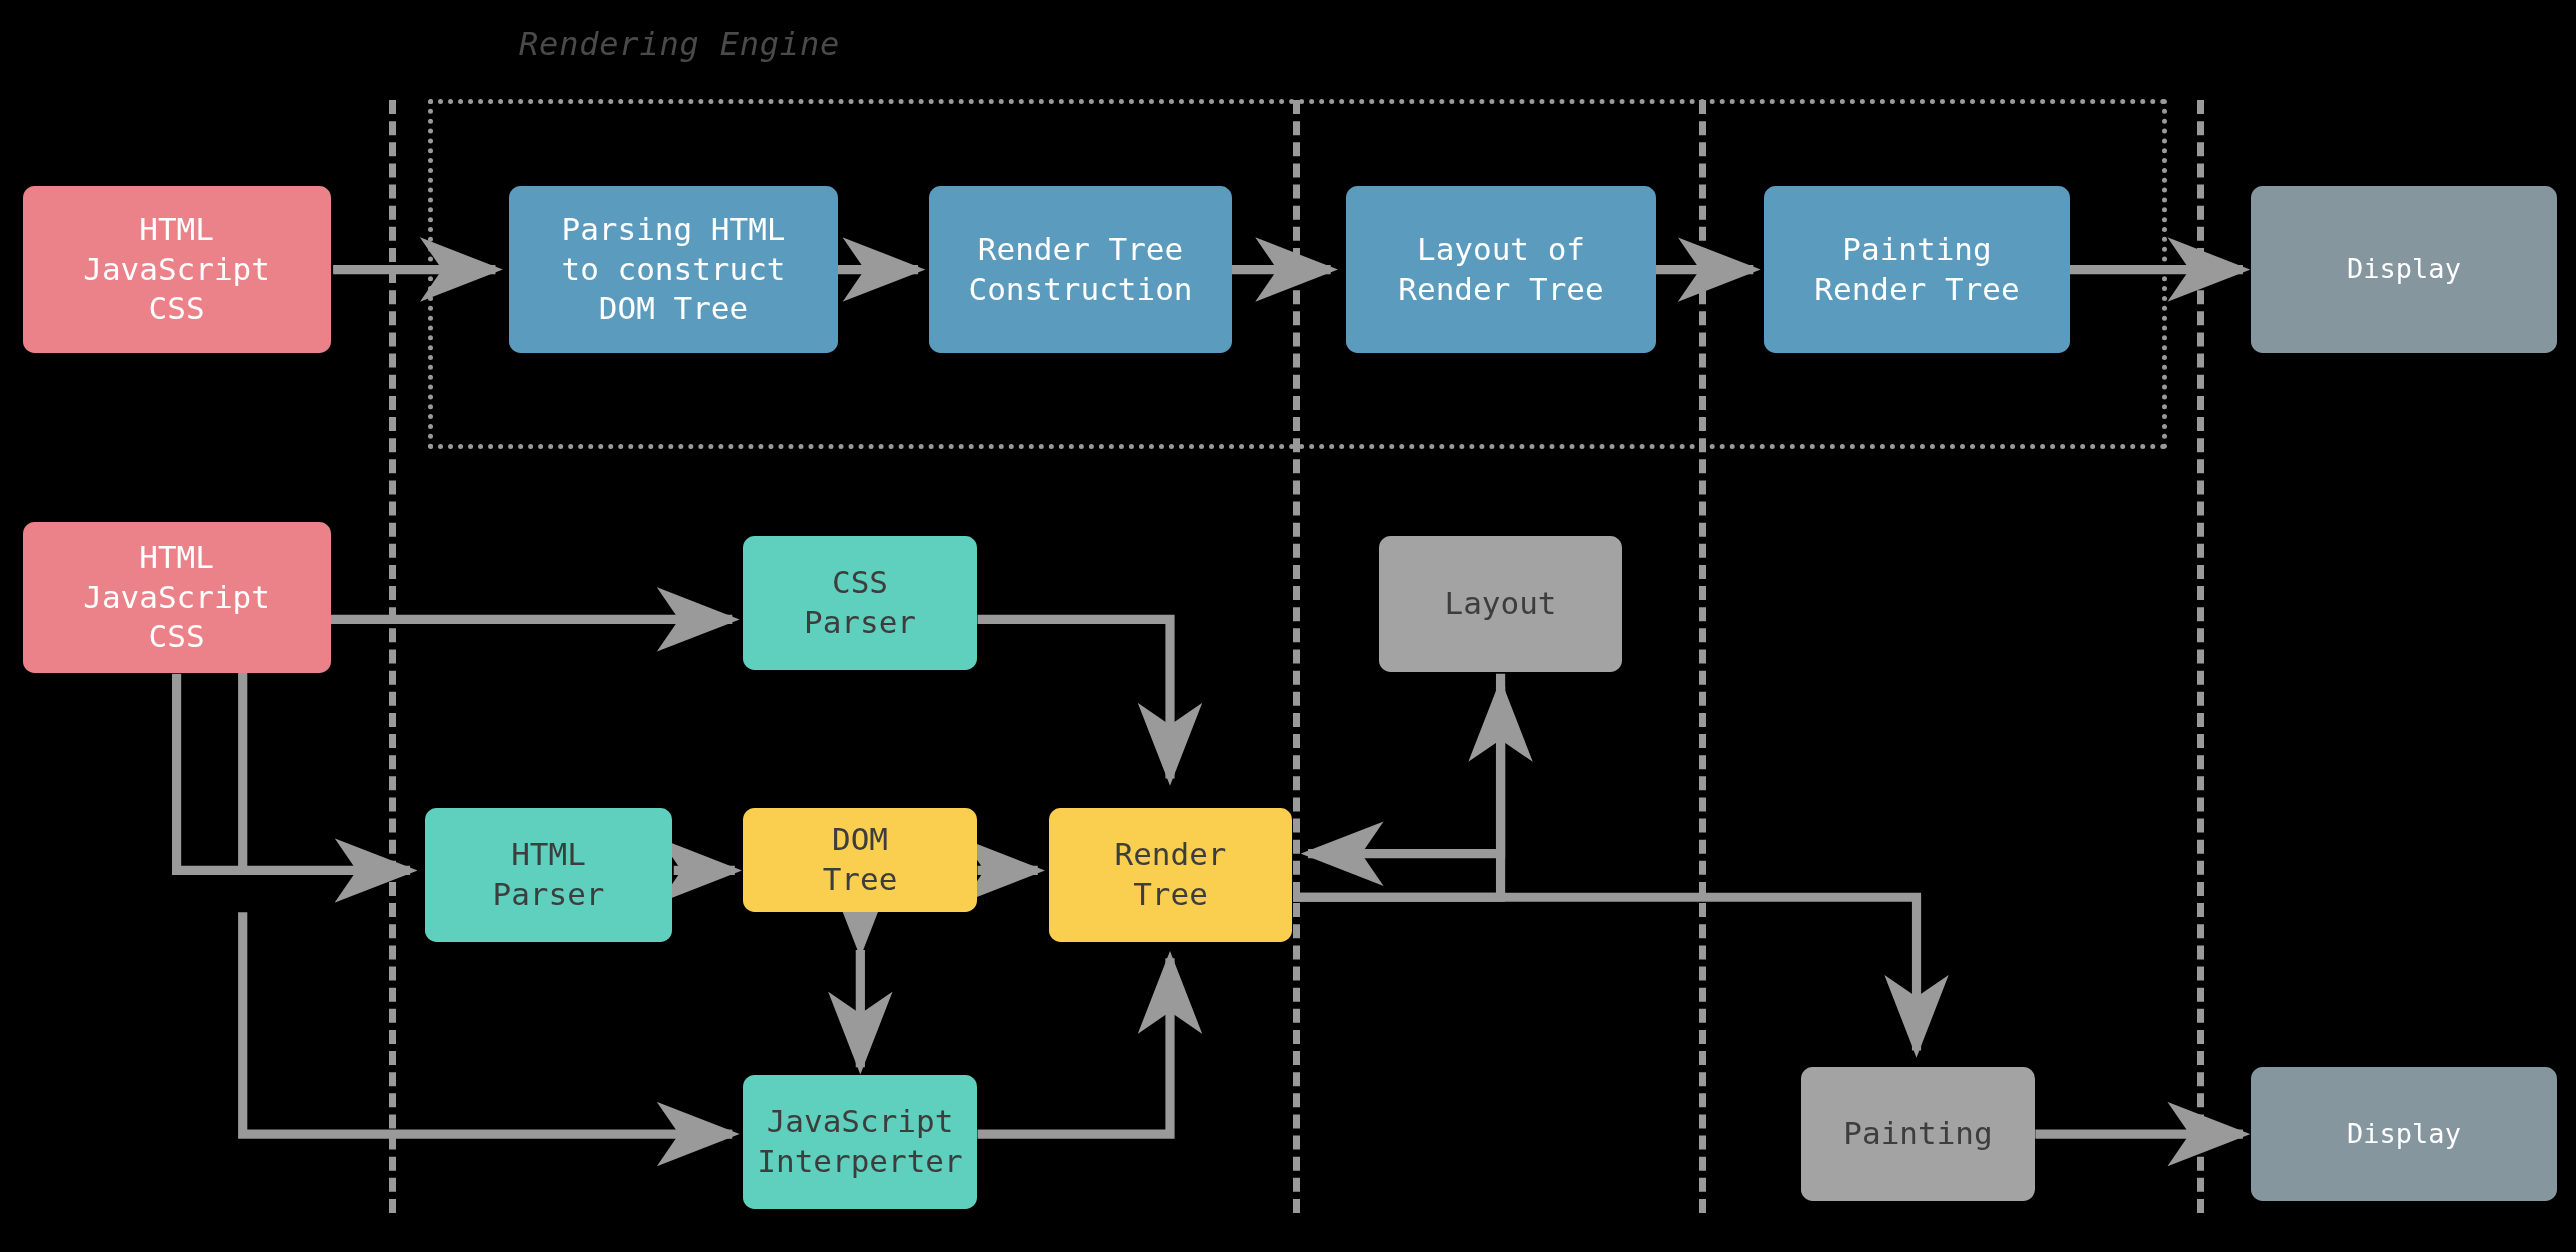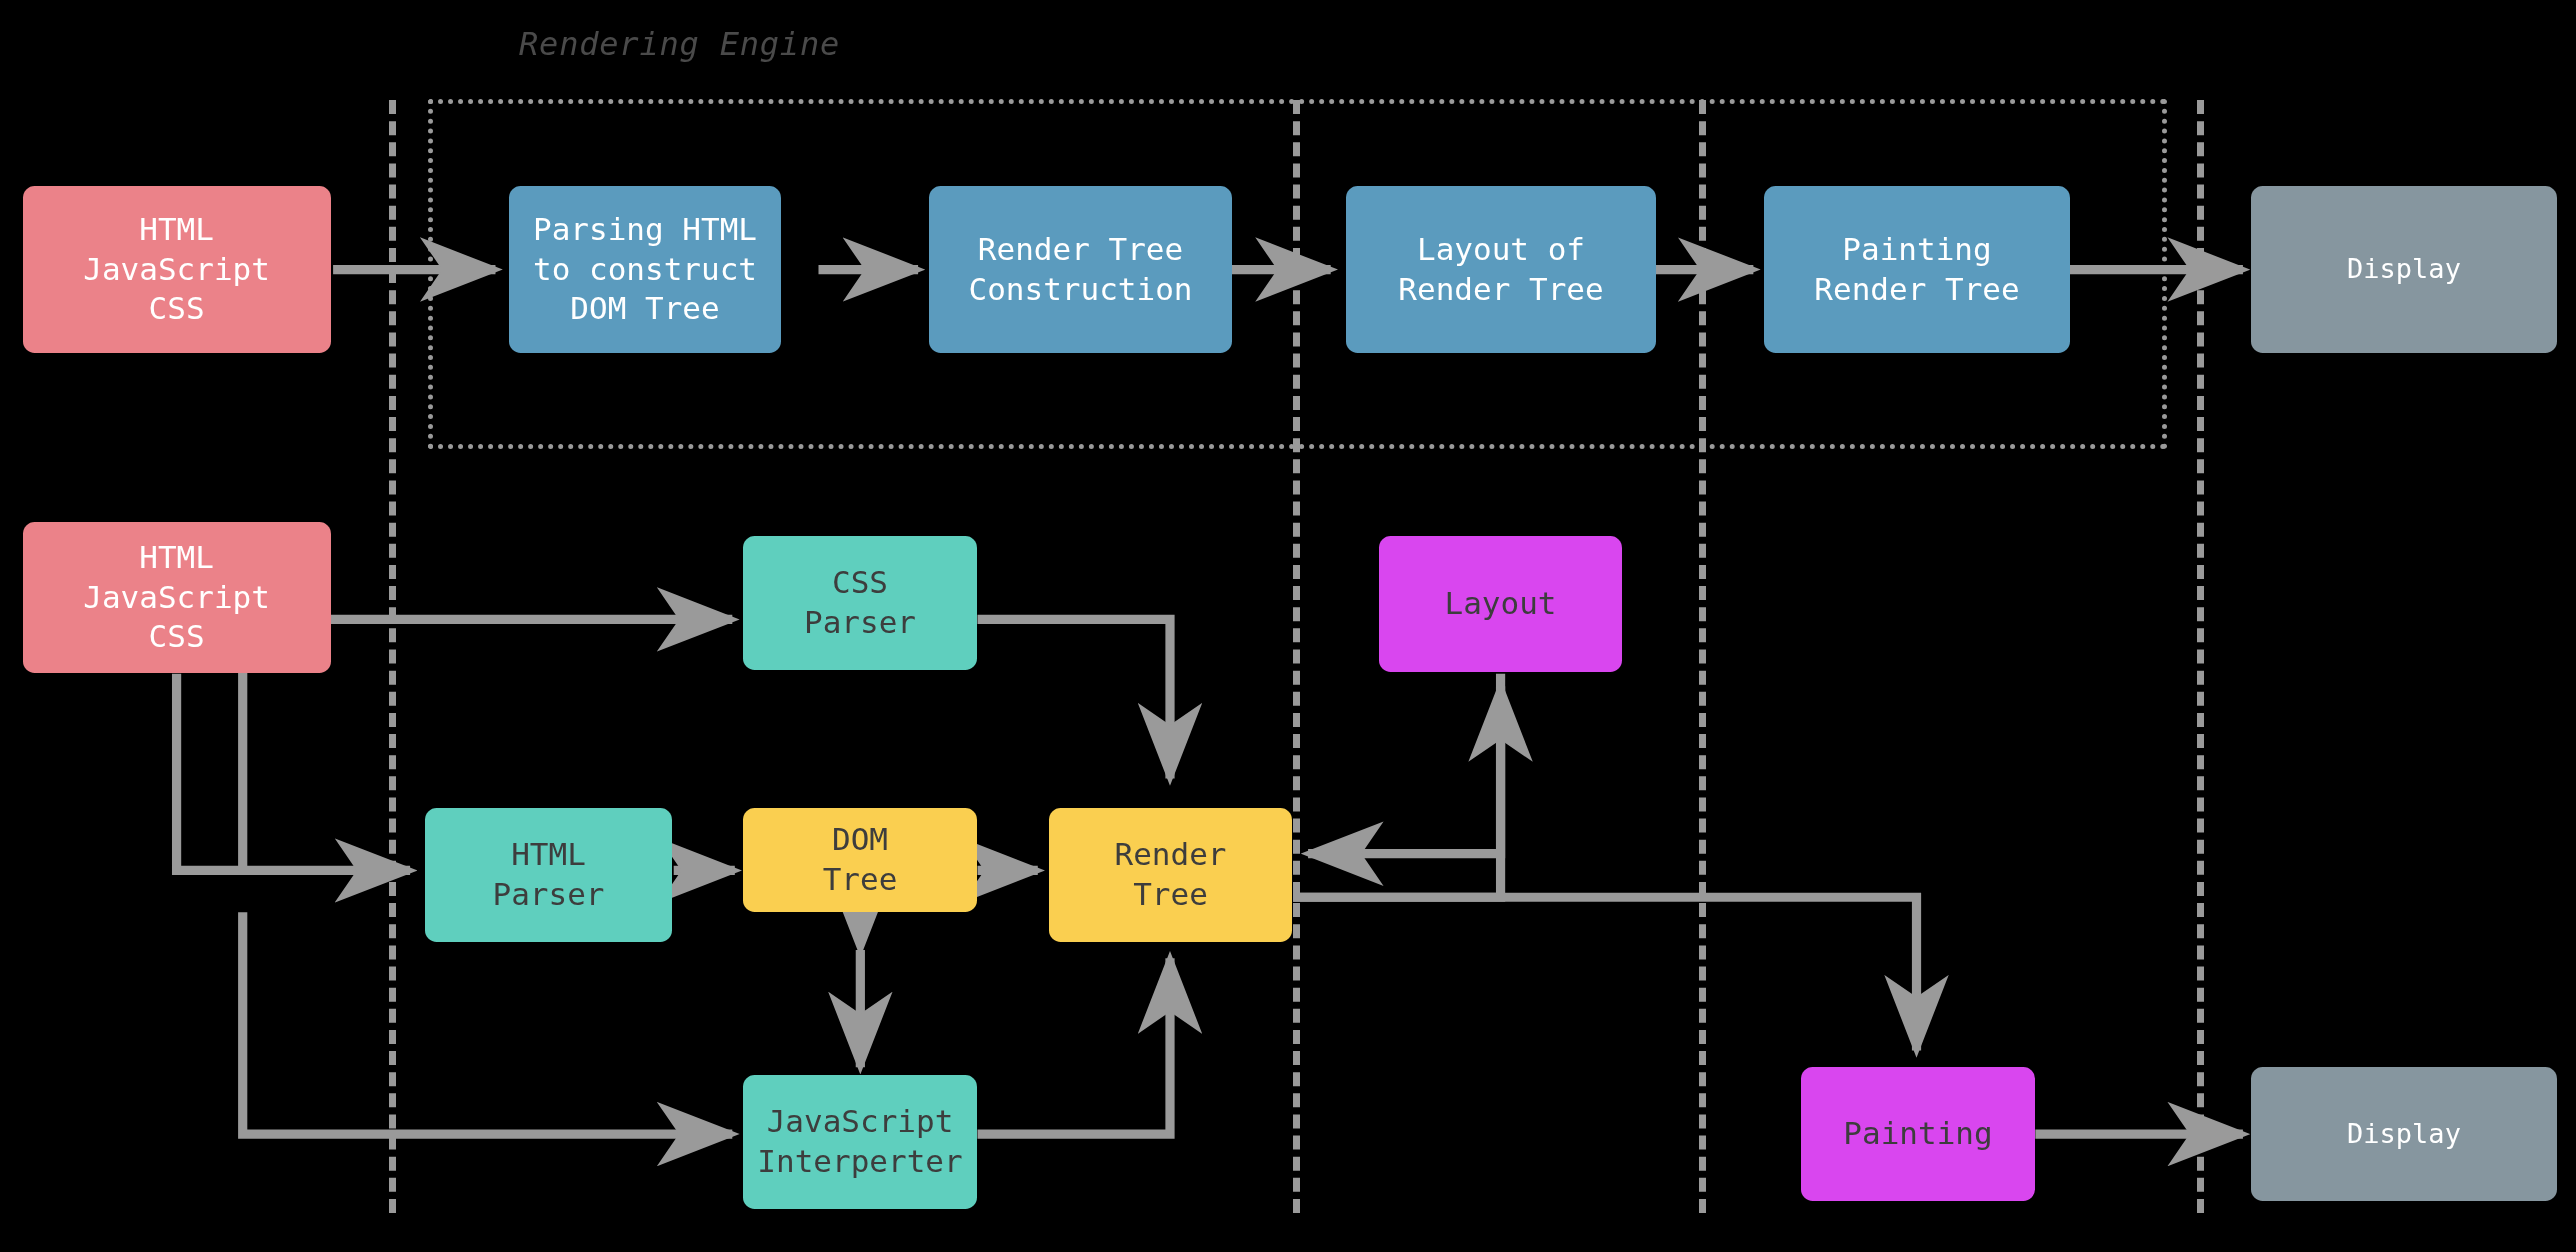--- a/index.html
+++ b/index.html
@@ -7,21 +7,21 @@
          font-family:"DejaVu Sans Mono","Liberation Mono",monospace;overflow:hidden;}
   .node{position:absolute;border-radius:11.7px;display:flex;align-items:center;
         justify-content:center;text-align:center;line-height:1.28;
         font-family:"DejaVu Sans Mono","Liberation Mono",monospace;
         white-space:pre-line;box-sizing:border-box;}
   .n-src{background:#eb8289;color:#ffffff;font-size:31px;}
   .n-proc{background:#5b9bbe;color:#ffffff;font-size:31px;}
   .n-disp{background:#86969f;color:#ffffff;font-size:27px;}
   .n-parser{background:#5fcfbe;color:#3d3d3d;font-size:31px;}
   .n-tree{background:#facf50;color:#3d3d3d;font-size:31px;}
-  .n-stage{background:#d946ef;color:#3d3d3d;font-size:31px;}
+  .n-stage{background:#a3a3a3;color:#3d3d3d;font-size:31px;}
   .swim{position:absolute;width:0;border-left:7.5px dashed #9a9a9a;}
   .group{position:absolute;border:5.9px dotted #9a9a9a;border-radius:2.5px;box-sizing:border-box;}
   .glabel{position:absolute;color:#4a4a4a;font-size:32px;letter-spacing:0.8px;
           font-family:"DejaVu Sans Mono","Liberation Mono",monospace;}
   svg.wires{position:absolute;left:0;top:0;width:2576px;height:1253px;pointer-events:none;}
 </style>
 </head>
 <body>
 
 <div id="stage">
@@ -73,21 +73,21 @@
     <g stroke="#9a9a9a" stroke-width="11" fill="none" marker-end="url(#ah)" marker-start="url(#ah)">
 
       <path d="M1028,1135 V1275"></path>
     </g>
   </svg>
 
   <div class="node n-src" style="left:22.6px;top:186px;width:308px;height:167px;">HTML
 JavaScript
 CSS</div>
 
-  <div class="node n-proc" style="left:509px;top:186px;width:272px;height:167px;">Parsing HTML
+  <div class="node n-proc" style="left:509px;top:186px;width:329px;height:167px;">Parsing HTML
 to construct
 DOM Tree</div>
 
   <div class="node n-proc" style="left:929px;top:186px;width:303px;height:167px;">Render Tree
 Construction</div>
 
   <div class="node n-proc" style="left:1346px;top:186px;width:310px;height:167px;">Layout of
 Render Tree</div>
 
   <div class="node n-proc" style="left:1764px;top:186px;width:306px;height:167px;">Painting

